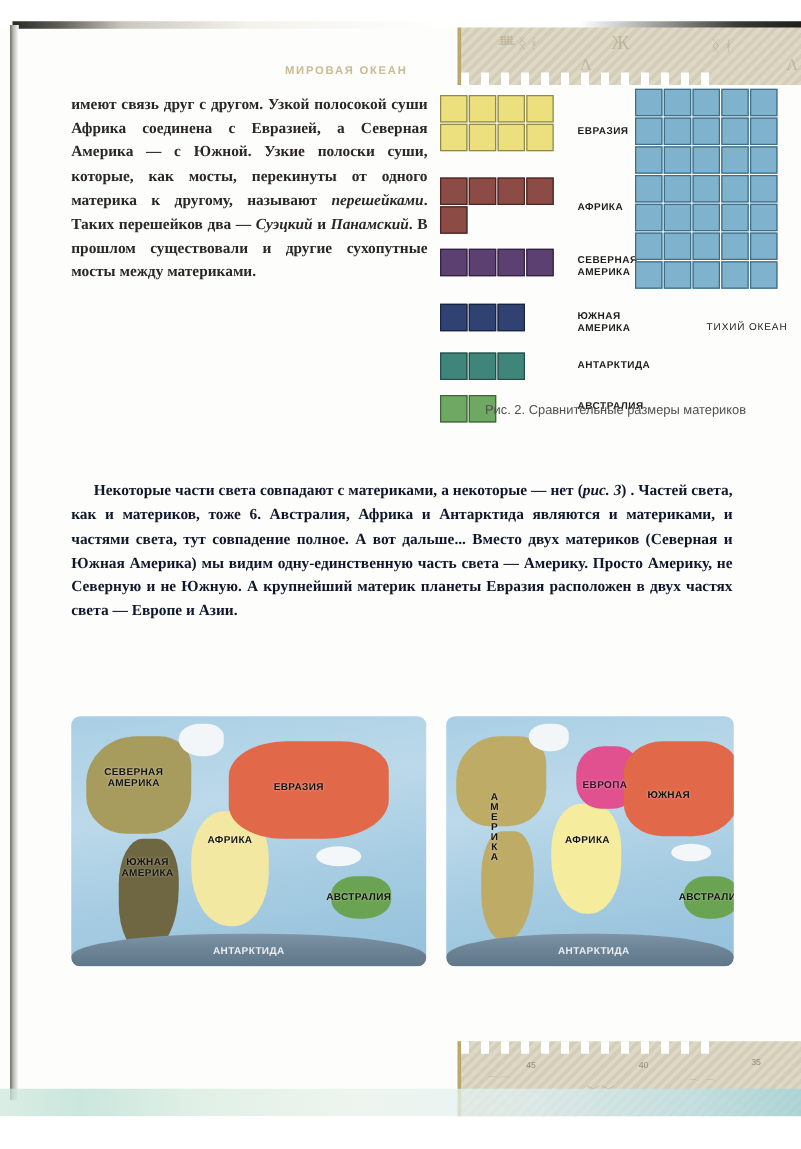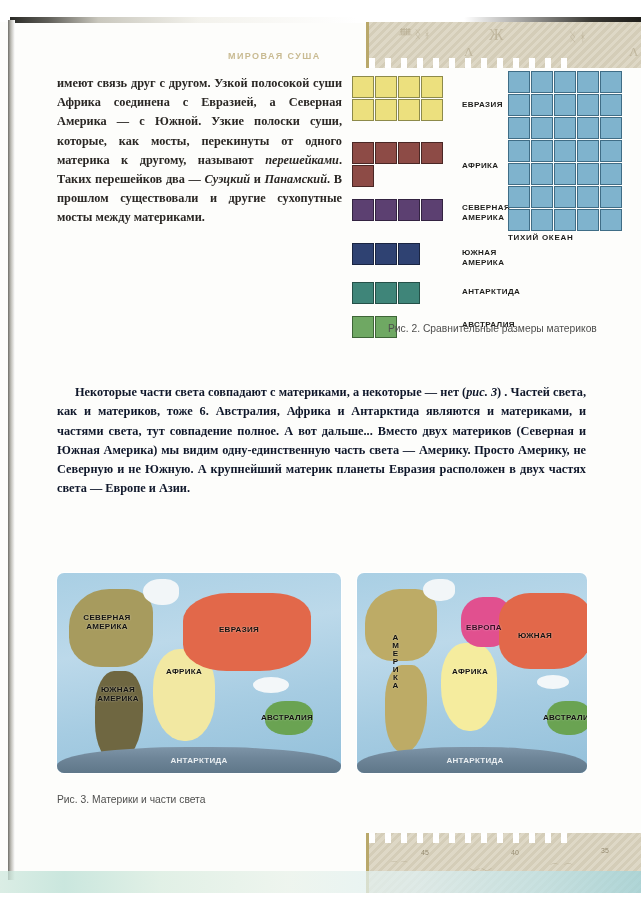--- a/index.html
+++ b/index.html
@@ -128,23 +128,23 @@
     font-size: 8px; font-weight: 700; color: #1d1d1b;
     letter-spacing: .4px; line-height: 10px; white-space: pre-line;
   }
 
   .ocean-grid { position: absolute; left: 508px; top: 71px; }
   .ocean-sq {
     position: absolute; width: 22px; height: 22px;
     border: 1px solid #3f6d86; background: #7fb3cd;
   }
   .ocean-label {
-    position: absolute; left: 508px; top: 233px; width: 122px;
-    text-align: left; font-family: "Liberation Sans", sans-serif;
-    font-size: 8px; font-weight: 700; letter-spacing: .7px; color: #1d1d1b;
+    position: absolute; left: 508px; top: 257px; width: 122px;
+    text-align: right; font-family: "Liberation Sans", sans-serif;
+    font-size: 8px; font-weight: 400; letter-spacing: .7px; color: #1d1d1b;
   }
 
   .caption {
     position: absolute; font-family: "Liberation Sans", sans-serif;
     font-size: 10.3px; line-height: 14px; color: #4f4f4e;
   }
   .caption.fig2cap { left: 388px; top: 322px; width: 215px; }
   .caption.fig3cap { left: 57px; top: 793px; width: 300px; }
 
   
@@ -192,21 +192,21 @@
   </div>
   <div class="map-band bottom">
     <span class="tick" style="left:52px;top:16px;">45</span>
     <span class="tick" style="left:142px;top:16px;">40</span>
     <span class="tick" style="left:232px;top:14px;">35</span>
     <span class="map-squiggle" style="left:20px;top:26px;font-size:10px;">⌒⌒</span>
     <span class="map-squiggle" style="left:100px;top:30px;font-size:12px;">﹀﹀</span>
     <span class="map-squiggle" style="left:180px;top:28px;font-size:11px;">⌒ ⌒</span>
   </div>
 
-  <div class="running-head">МИРОВАЯ СУША</div>
+  <div class="running-head">МИРОВАЯ ОКЕАН</div>
 
   <div class="col-left">
     <p><span>имеют связь друг с другом. Узкой полосокой суши Африка соединена с Евразией, а Северная Америка — с Южной. Узкие полоски суши, которые, как мосты, перекинуты от одного материка к другому, называют </span><em>перешейками</em><span>. Таких перешейков два — </span><em>Суэцкий</em><span> и </span><em>Панамский</em><span>. В прошлом существовали и другие сухопутные мосты между материками.</span></p>
   </div>
 
   <div class="fig2"></div>
 
   <div id="fig2-blocks">
       <div class="fig2-row" style="left: 352px; top: 76px;">
         <div class="sq" style="left: 0px; top: 0px; background: rgb(236, 224, 126); border-color: rgb(141, 138, 74);"></div>
@@ -331,17 +331,16 @@
     <div class="antarctica-strip"></div>
 
     <div class="maplabel vert" style="left:34px;top:28px;height:120px;">АМЕРИКА</div>
     <div class="maplabel" style="left:98px;top:50px;width:58px;color:#3a0d24;">ЕВРОПА</div>
     <div class="maplabel" style="left:158px;top:58px;width:40px;">ЮЖНАЯ</div>
     <div class="maplabel" style="left:86px;top:94px;width:54px;">АФРИКА</div>
     <div class="maplabel" style="left:184px;top:140px;width:56px;">АВСТРАЛИЯ</div>
     <div class="maplabel" style="left:78px;top:183px;width:80px;color:#e9eef1;text-shadow:none;">АНТАРКТИДА</div>
   </div>
 
-  <div class="caption fig3cap">Рис. 3. Материки и части света</div>
 
   <div class="scan-bottom-glow"></div>
   <div class="scan-bottom-white"></div>
 </div>
 
 </body></html>

